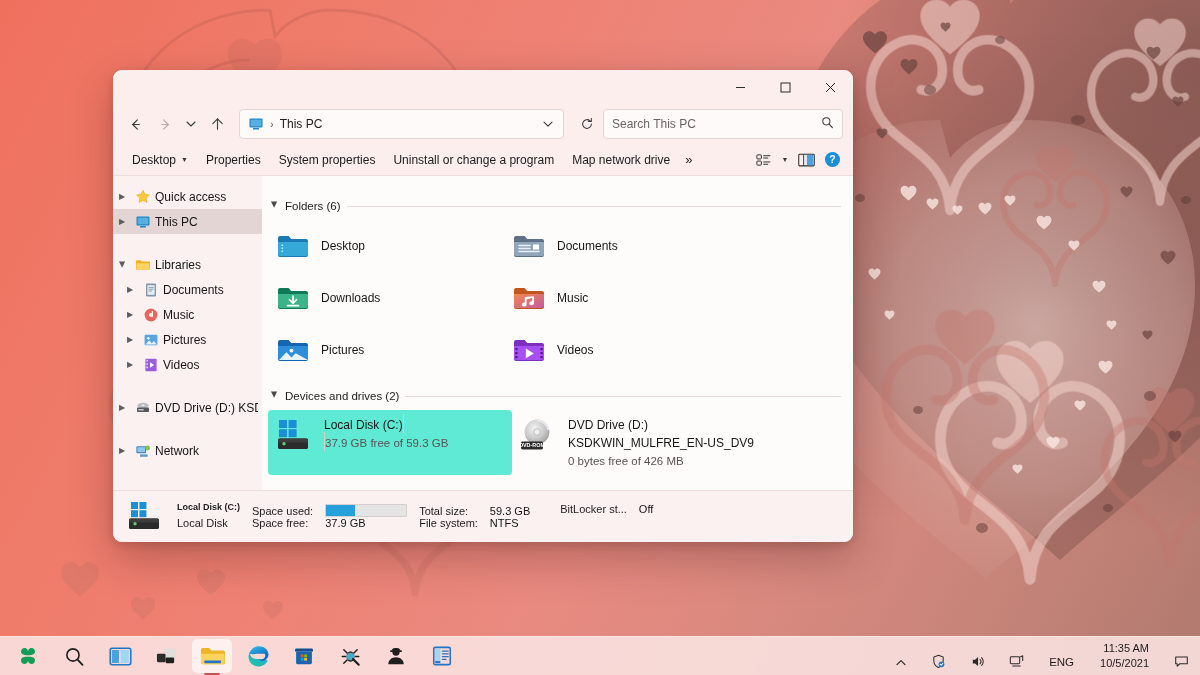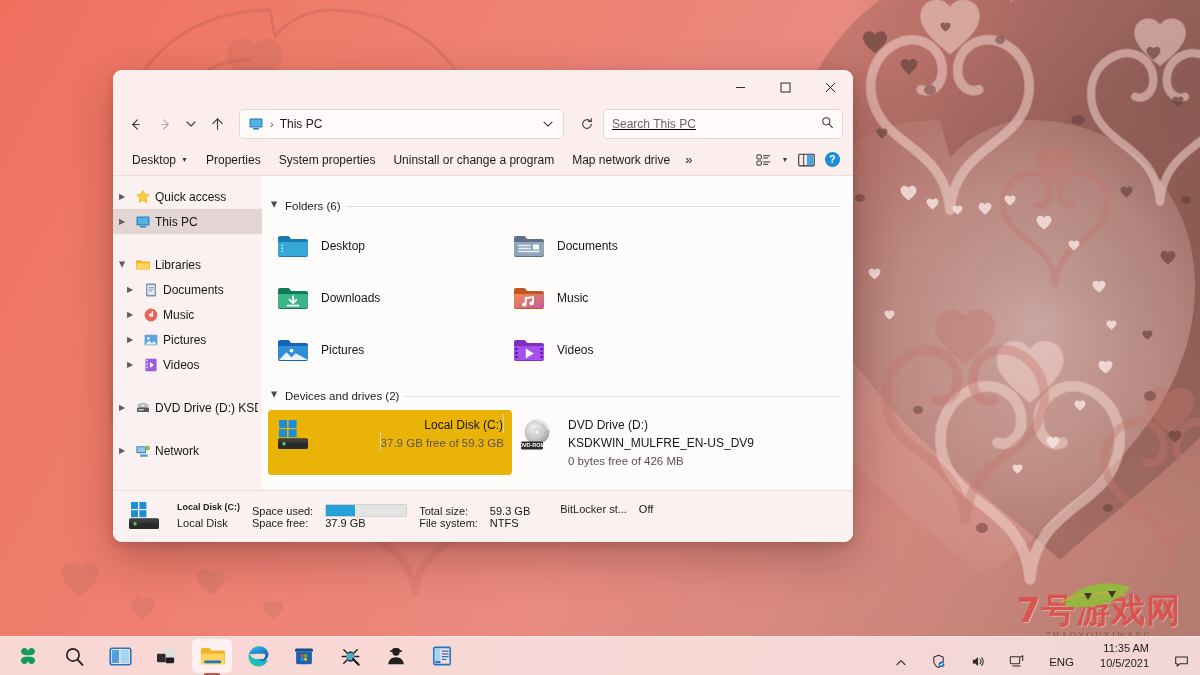--- a/index.html
+++ b/index.html
@@ -62,21 +62,21 @@
   .addr-sep { color: #5a5a5a; font-size: 11px; padding: 0 1px; }
   .addr-text { font-size: 12px; color: #1d1d1d; flex: 1 1 auto; }
   .addr-ico {
     width: 22px; height: 24px; display: flex; align-items: center;
     justify-content: center; color: #3a3a3a; font-size: 11px; border-radius: 3px;
   }
 
   .searchbar {
     flex: 0 0 240px; height: 30px;
     background: #fefafa; border: 1px solid #e6d5d3; border-radius: 4px;
-    display: flex; align-items: center; padding: 0 8px; text-decoration: underline;
+    display: flex; align-items: center; padding: 0 8px;
   }
   .searchbar .ph { flex: 1 1 auto; font-size: 12px; color: #6d6462; }
 
   
   .cmdbar {
     flex: 0 0 32px; display: flex; align-items: center;
     padding: 0 8px 0 10px; gap: 0px;
     background: #fbeeec; border-bottom: 1px solid #eddcda;
   }
   .cmd {
@@ -132,21 +132,21 @@
     gap: 11px; padding: 0 8px; border-radius: 4px;
   }
   .tile .ficon { width: 34px; height: 34px; flex: 0 0 34px; position: relative; }
   .tile .flabel { font-size: 12px; color: #171717; }
 
   .drivegrid { display: flex; flex-wrap: wrap; padding: 0 6px; }
   .drive {
     width: 244px; display: flex; align-items: flex-start;
     gap: 10px; padding: 5px 8px 6px 8px; border-radius: 4px;
   }
-  .drive.selected { background: #eab308; text-align: right; }
+  .drive.selected { background: #5eead4; }
   .drive .dicon { width: 38px; height: 34px; flex: 0 0 38px; position: relative; margin-top: 3px; }
   .drive .dinfo { flex: 1 1 auto; min-width: 0; }
   .dname { font-size: 12px; color: #171717; white-space: nowrap; overflow: hidden; }
   .dvol  { font-size: 12px; color: #171717; white-space: nowrap; overflow: hidden; }
   .dfree { font-size: 11.5px; color: #5c5250; margin-top: 2px; white-space: nowrap; }
   .bar {
     height: 13px; background: #e4e4e4; border: 1px solid #d6cfce;
     border-radius: 1px; margin: 5px 0 3px 0; overflow: hidden;
   }
   .bar > i { display: block; height: 100%; background: #26a0da; }
@@ -752,30 +752,20 @@
         <span class="v">NTFS</span>
       </span>
 
       <span class="sb-grid" style="margin-left:18px;align-self:flex-start;margin-top:12px;">
         <span>BitLocker st...</span>
         <span class="v">Off</span>
       </span>
     </div>
   </div>
 
-  <div id="watermark">
-    <svg id="wm-leaf" width="78" height="30" viewBox="0 0 78 30">
-      <path d="M6 24 C16 4 48 -2 72 6 C60 24 26 30 6 24 Z" fill="#8fbe3a" opacity="0.9"></path>
-      <path d="M2 22 C18 12 44 10 68 14" fill="none" stroke="#c9a84a" stroke-width="1.6"></path>
-      <path d="M26 12l4 7 4-7z" fill="#3c3c22"></path>
-      <path d="M50 10l4 7 4-7z" fill="#3c3c22"></path>
-    </svg>
-    <div id="wm-main">7号游戏网</div>
-    <div id="wm-sub">7HAOYOUXIWANG</div>
-  </div>
 
   <div id="taskbar">
     <div id="tb-center">
 
       <div class="tbapp">
         <svg width="22" height="22" viewBox="0 0 22 22">
           <g fill="#0f9d58">
             <path d="M10.2 10.2C7.4 10.2 5 9.1 5 6.6 5 4.6 6.6 3 8.6 3c2.5 0 3.6 2.4 3.6 5.2v2z" transform="translate(-1,0)"></path>
             <path d="M11.8 10.2c2.8 0 5.2-1.1 5.2-3.6C17 4.6 15.4 3 13.4 3c-2.5 0-3.6 2.4-3.6 5.2v2z" transform="translate(1,0)"></path>
             <path d="M10.2 11.8C7.4 11.8 5 12.9 5 15.4 5 17.4 6.6 19 8.6 19c2.5 0 3.6-2.4 3.6-5.2v-2z" transform="translate(-1,0)"></path>

